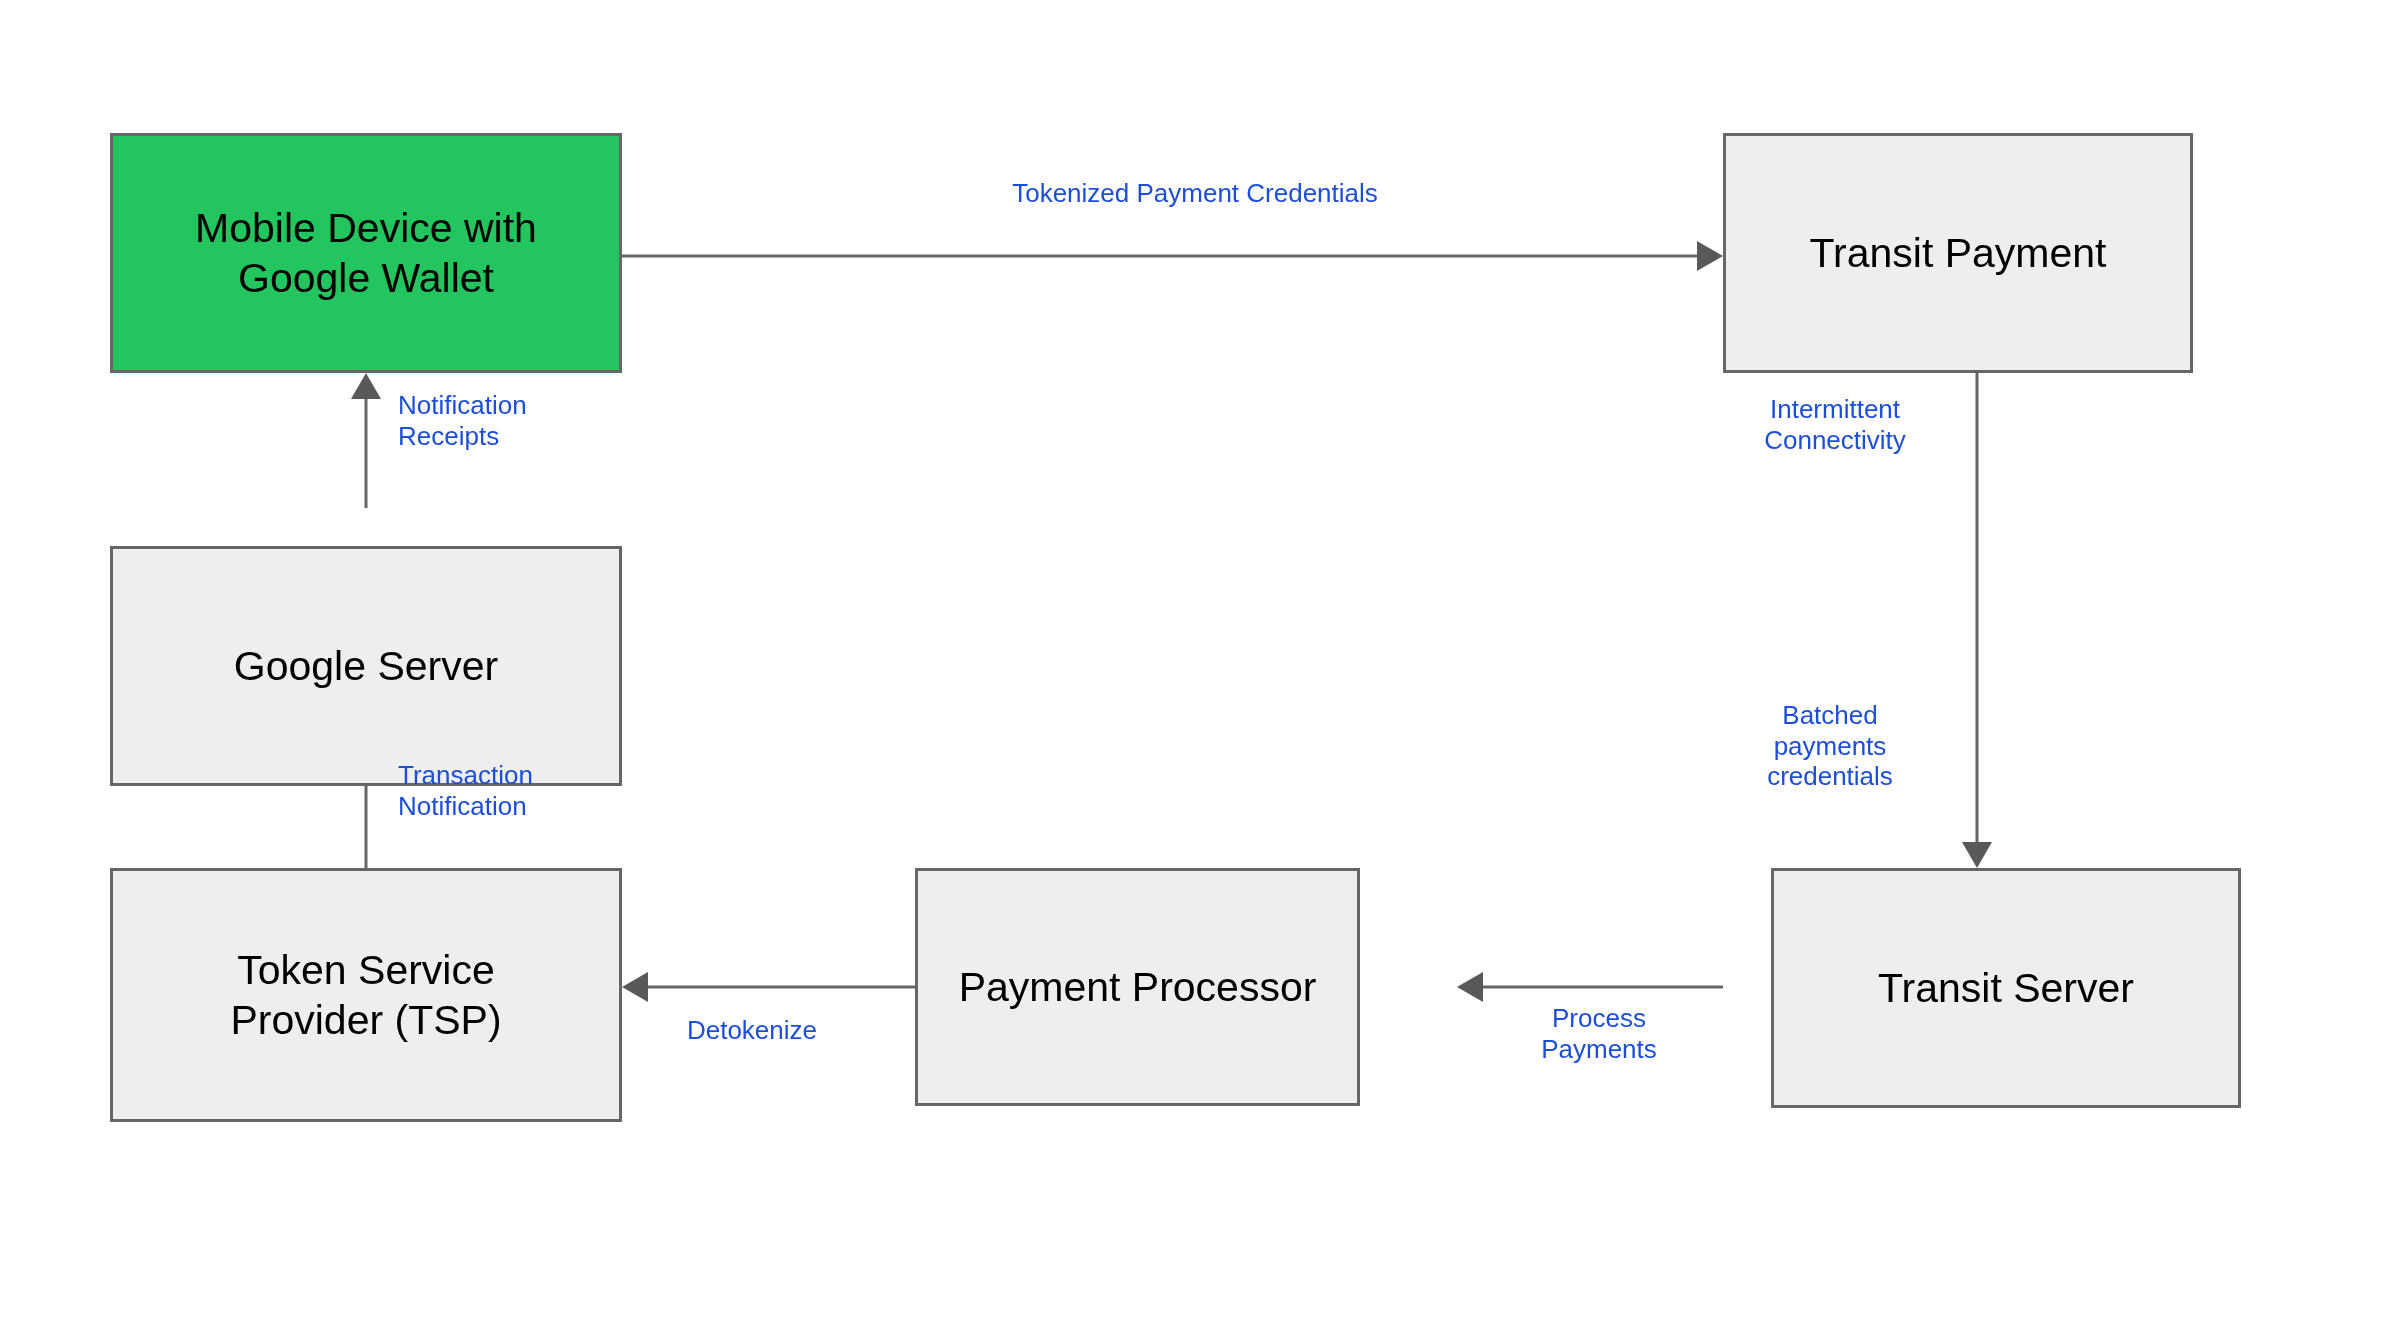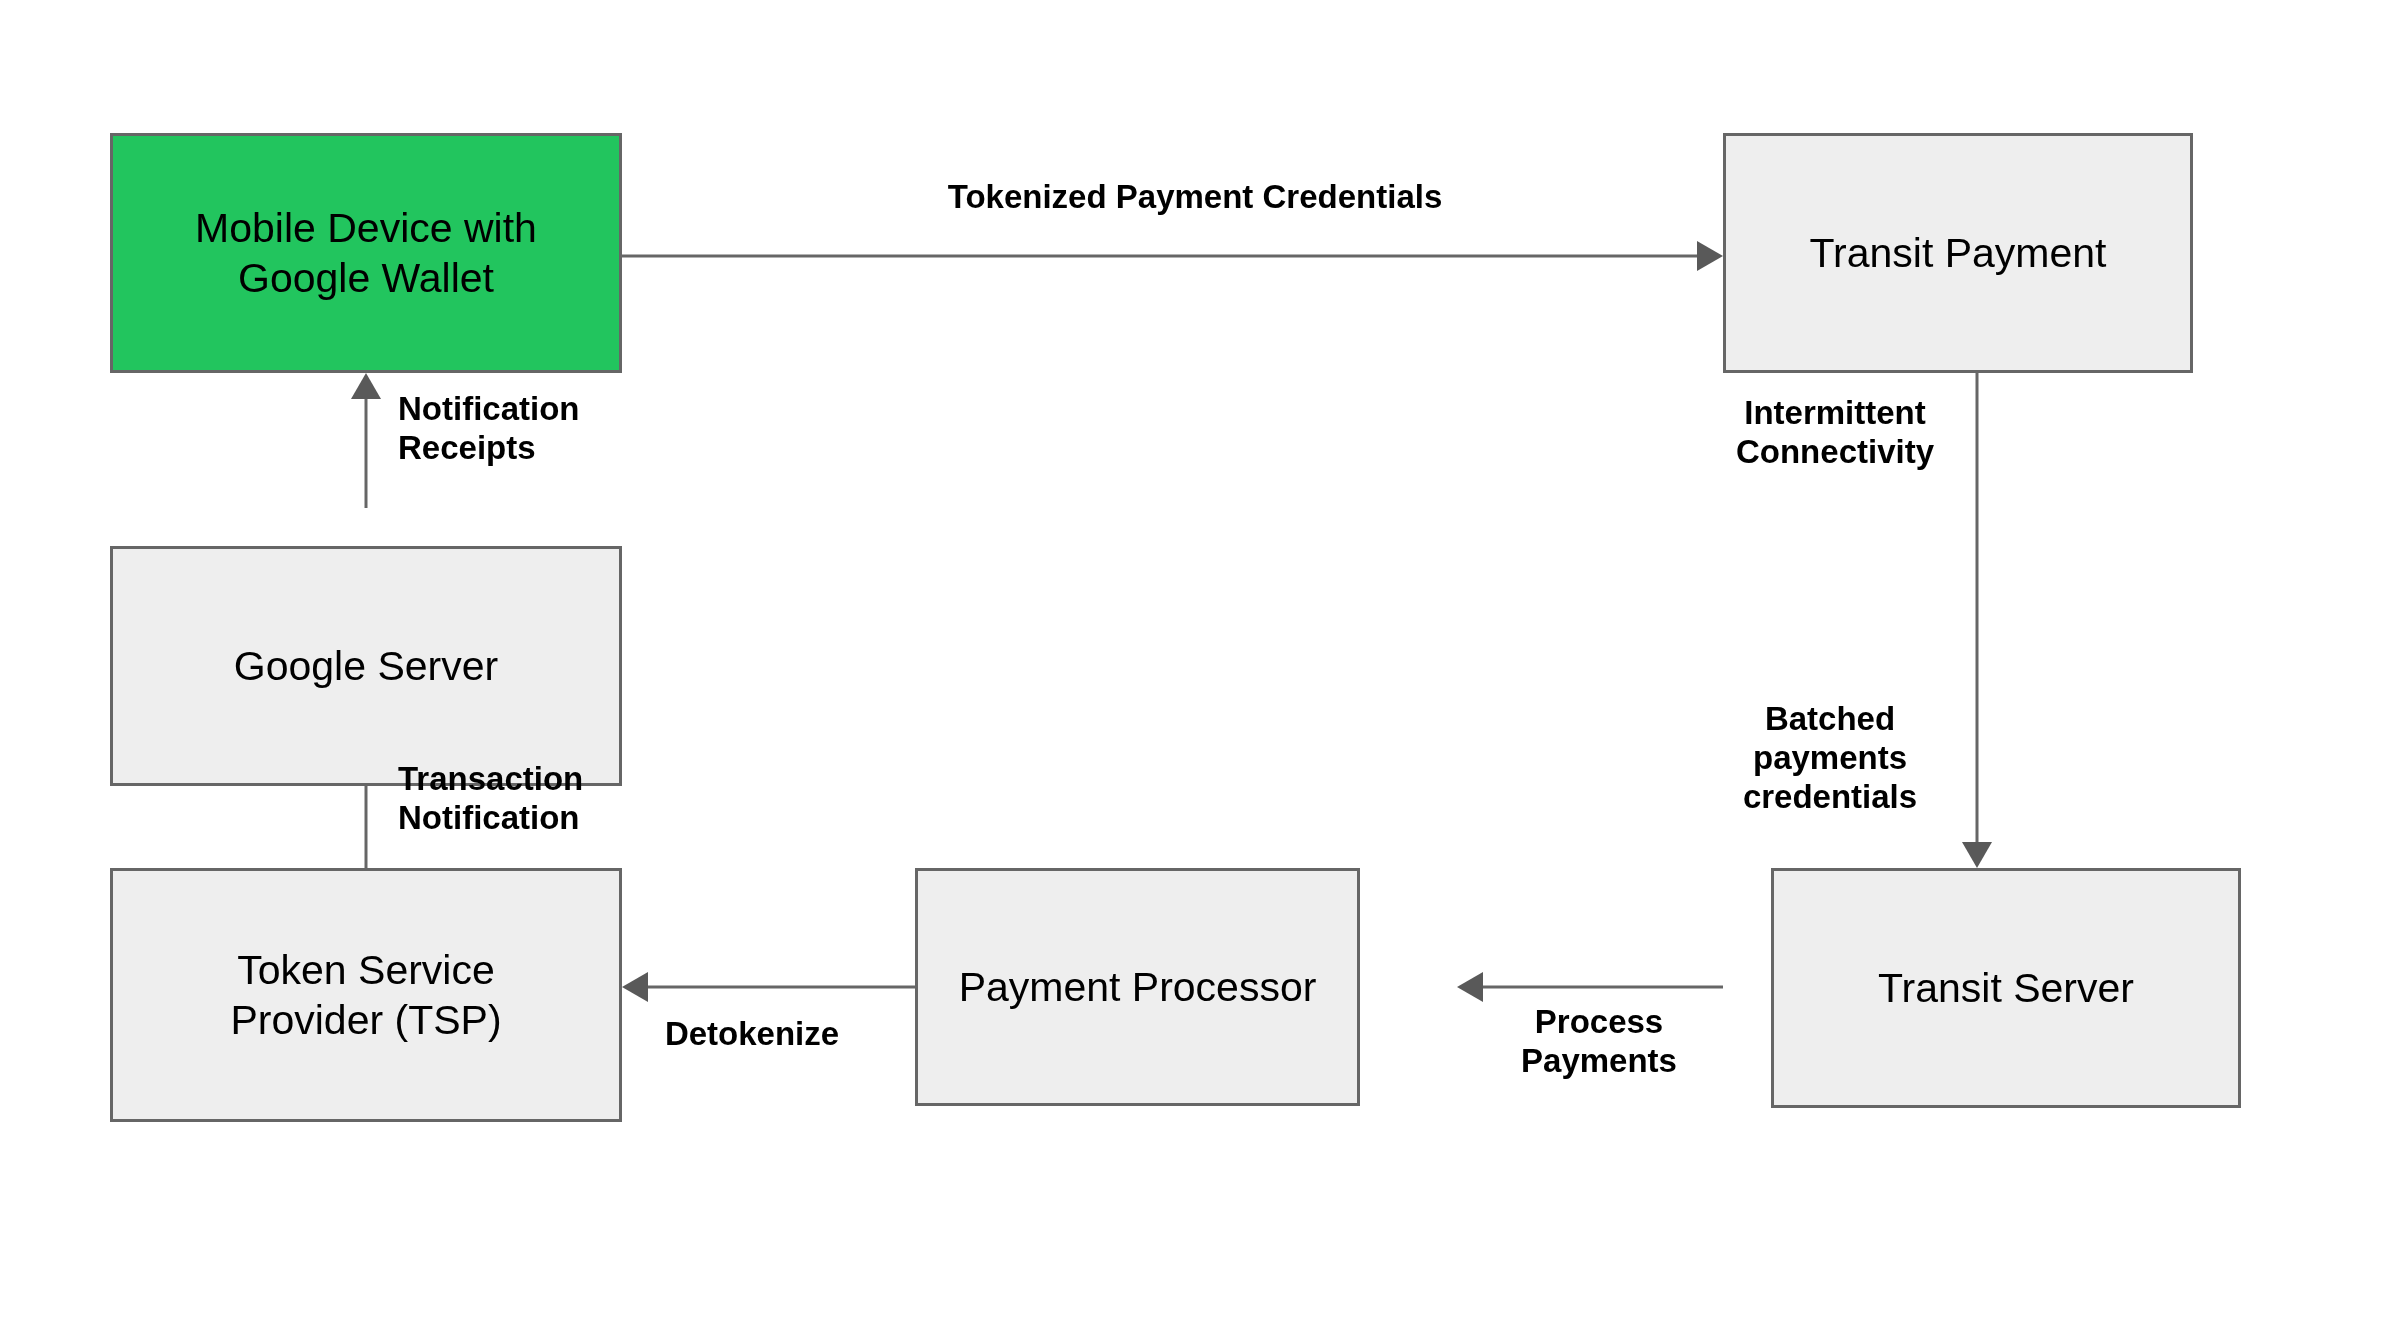--- a/index.html
+++ b/index.html
@@ -33,23 +33,23 @@
     justify-content: center;
     text-align: center;
     color: #000000;
     font-size: 41px;
     font-weight: 400;
     line-height: 1.22;
     white-space: pre-line;
   }
   .edge-label {
     position: absolute;
-    color: #000000;
-    font-weight: bold;
-    font-size: 33px;
+    color: #1d4ed8;
+    font-weight: normal;
+    font-size: 26px;
     line-height: 1.18;
     white-space: pre-line;
   }
   .lbl-center { text-align: center; }
   .lbl-left   { text-align: left; }
   .lbl-right  { text-align: center; }
 </style>
 </head>
 <body>
 

